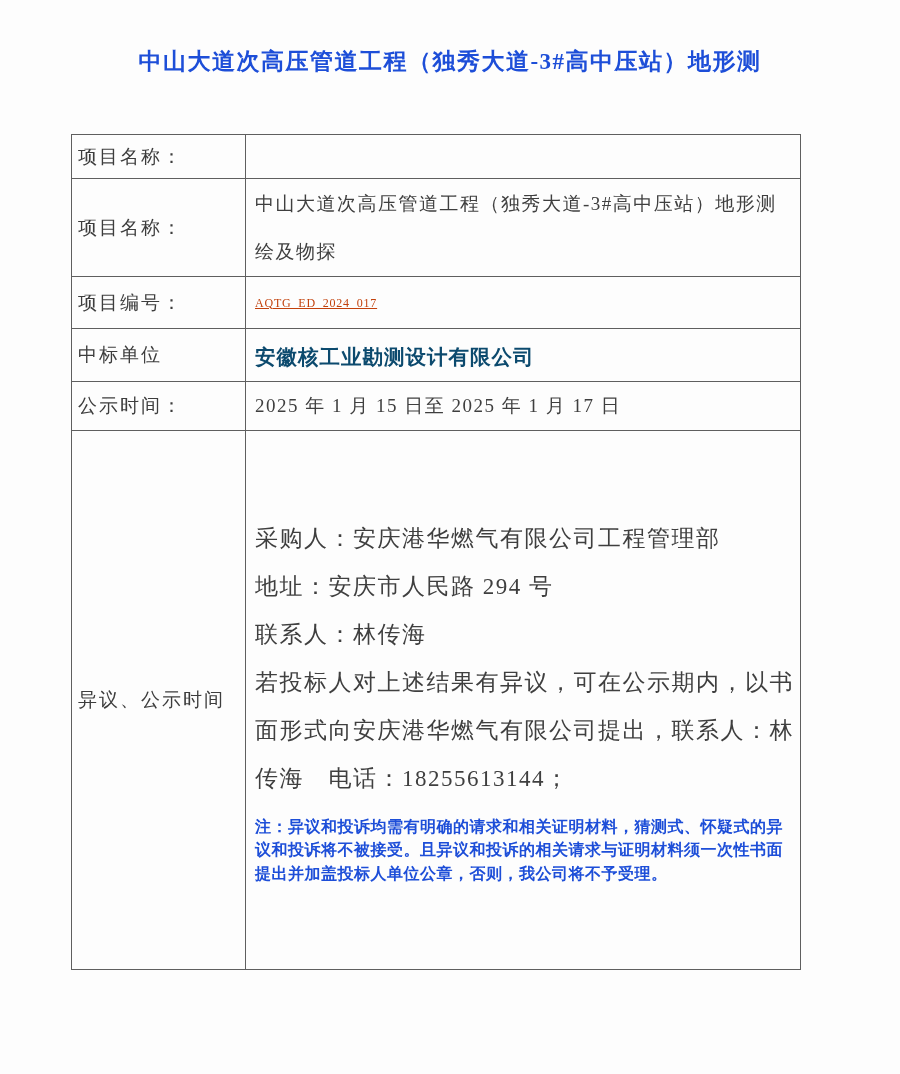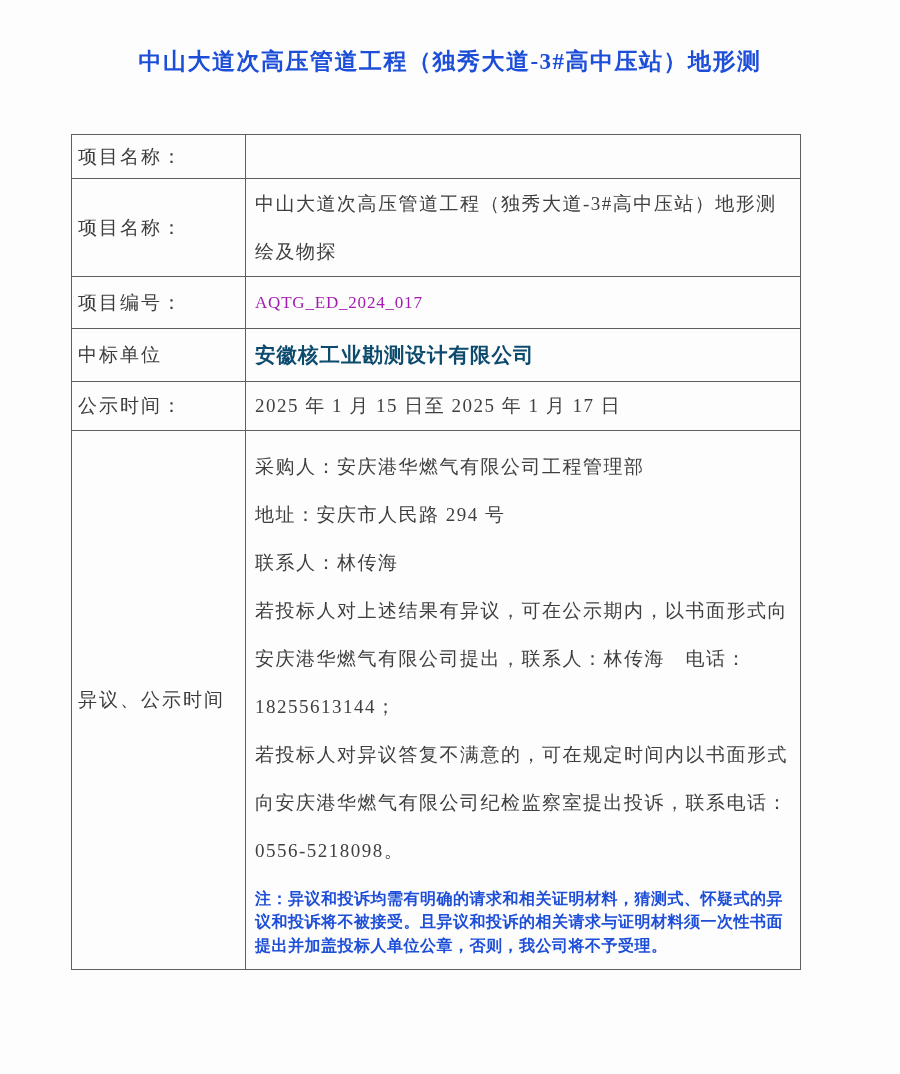--- a/index.html
+++ b/index.html
@@ -63,40 +63,41 @@
     padding-left: 9px;
     padding-right: 4px;
     font-size: 19px;
     letter-spacing: 1.5px;
     line-height: 48px;
     color: #3f3f3f;
   }
   .r0 { min-height: 43px; }
   .r1 { min-height: 98px; }
   .r2 { min-height: 52px; }
-  .r3 { min-height: 53px; }
+  .r3 { min-height: 53px; align-items: flex-end; }
   .r4 { min-height: 51px; }
   .r5 { min-height: 48px; }
   .r6 { min-height: 539px; }
   .r2 .cell.value {
-    font-size: 17px;
+    font-size: 12px;
     letter-spacing: 0.8px;
     line-height: 22px;
-    color: #a21caf;
+    color: #c2410c;
+    text-decoration: underline;
   }
   .r3 .cell.value {
     font-weight: bold;
     font-size: 20.5px;
     color: #0c4a6e;
     letter-spacing: 1px;
   }
   .objection-value p {
     margin: 0;
     line-height: 48px;
-    font-size: 19px;
+    font-size: 23px;
     letter-spacing: 1.5px;
   }
   .objection-value .note {
     margin-top: 12px;
     font-family: "Liberation Sans", "DejaVu Sans", sans-serif;
     font-weight: bold;
     font-size: 16px;
     line-height: 23.5px;
     letter-spacing: 0.5px;
     color: #1d4ed8;
@@ -138,19 +139,18 @@
       <div class="cell value">2025 年 1 月 15 日至 2025 年 1 月 17 日</div>
     </div>
 
     <div class="row r6">
       <div class="cell label">异议、公示时间</div>
       <div class="cell value objection-value">
         <p>采购人：安庆港华燃气有限公司工程管理部</p>
         <p>地址：安庆市人民路 294 号</p>
         <p>联系人：林传海</p>
         <p>若投标人对上述结果有异议，可在公示期内，以书面形式向安庆港华燃气有限公司提出，联系人：林传海　电话：18255613144；</p>
-        <p>若投标人对异议答复不满意的，可在规定时间内以书面形式向安庆港华燃气有限公司纪检监察室提出投诉，联系电话：0556-5218098。</p>
         <p class="note">注：异议和投诉均需有明确的请求和相关证明材料，猜测式、怀疑式的异议和投诉将不被接受。且异议和投诉的相关请求与证明材料须一次性书面提出并加盖投标人单位公章，否则，我公司将不予受理。</p>
       </div>
     </div>
 
   </div>
 </div>
 
 </body></html>

